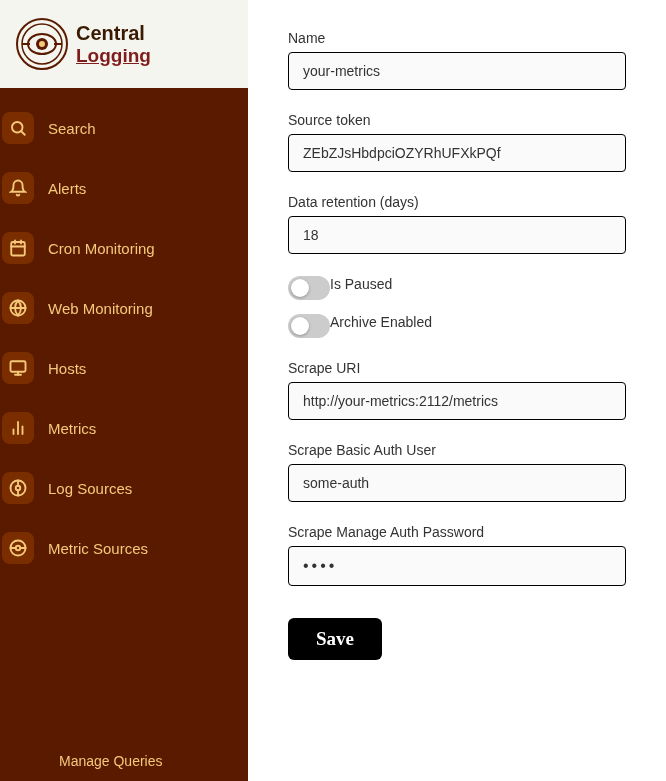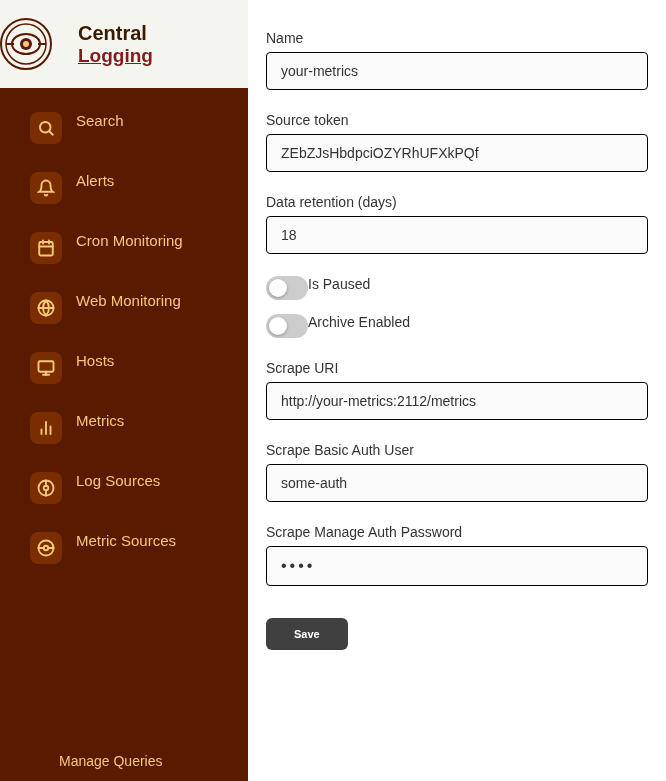--- a/index.html
+++ b/index.html
@@ -17,41 +17,42 @@
       min-height: 781px;
       background: #5a1a00;
       display: flex;
       flex-direction: column;
       flex-shrink: 0;
     }
 
     .logo-area {
       display: flex;
       align-items: center;
-      padding: 18px 0;
-      gap: 26px;
+      padding: 18px 16px;
+      gap: 8px;
       background: #f5f5f0;
     }
 
     .logo-icon {
       width: 52px;
       height: 52px;
     }
 
     .nav-items {
       display: flex;
       flex-direction: column;
       padding: 10px 0;
       flex: 1;
     }
 
     .nav-item {
       display: flex;
+      align-items: center;
       gap: 14px;
-      padding: 14px 30px;
+      padding: 14px 2px;
       color: #f5c87a;
       cursor: pointer;
       font-size: 15px;
       font-weight: 500;
       text-decoration: none;
     }
 
     .nav-icon {
       width: 32px;
       height: 32px;
@@ -70,21 +71,21 @@
       padding: 12px 18px;
       font-size: 14px;
       cursor: pointer;
       margin-left: 41px;
     }
 
     
     .main-content {
       flex: 1;
       background: #ffffff;
-      padding: 30px 18px;
+      padding: 30px 40px;
       overflow-y: auto;
     }
 
     .form-group {
       margin-bottom: 22px;
     }
 
     .form-label {
       font-size: 14px;
       font-weight: 500;
@@ -133,29 +134,30 @@
       transition: left 0.2s;
       box-shadow: 0 1px 3px rgba(0,0,0,0.3);
     }
 
     .toggle-label {
       font-size: 14px;
       color: #333;
     }
 
     .save-btn {
-      background: #404040;
+      background: #000000;
       color: white;
       border: none;
       padding: 10px 28px;
       border-radius: 6px;
-      font-size: 11px;
+      font-size: 19px;
       font-weight: 600;
       cursor: pointer;
       margin-top: 10px;
+      font-family: Liberation Serif, serif;
     }
 
     .password-dots {
       letter-spacing: 3px;
       font-size: 16px;
     }
   </style>
 </head>
 <body>
 

